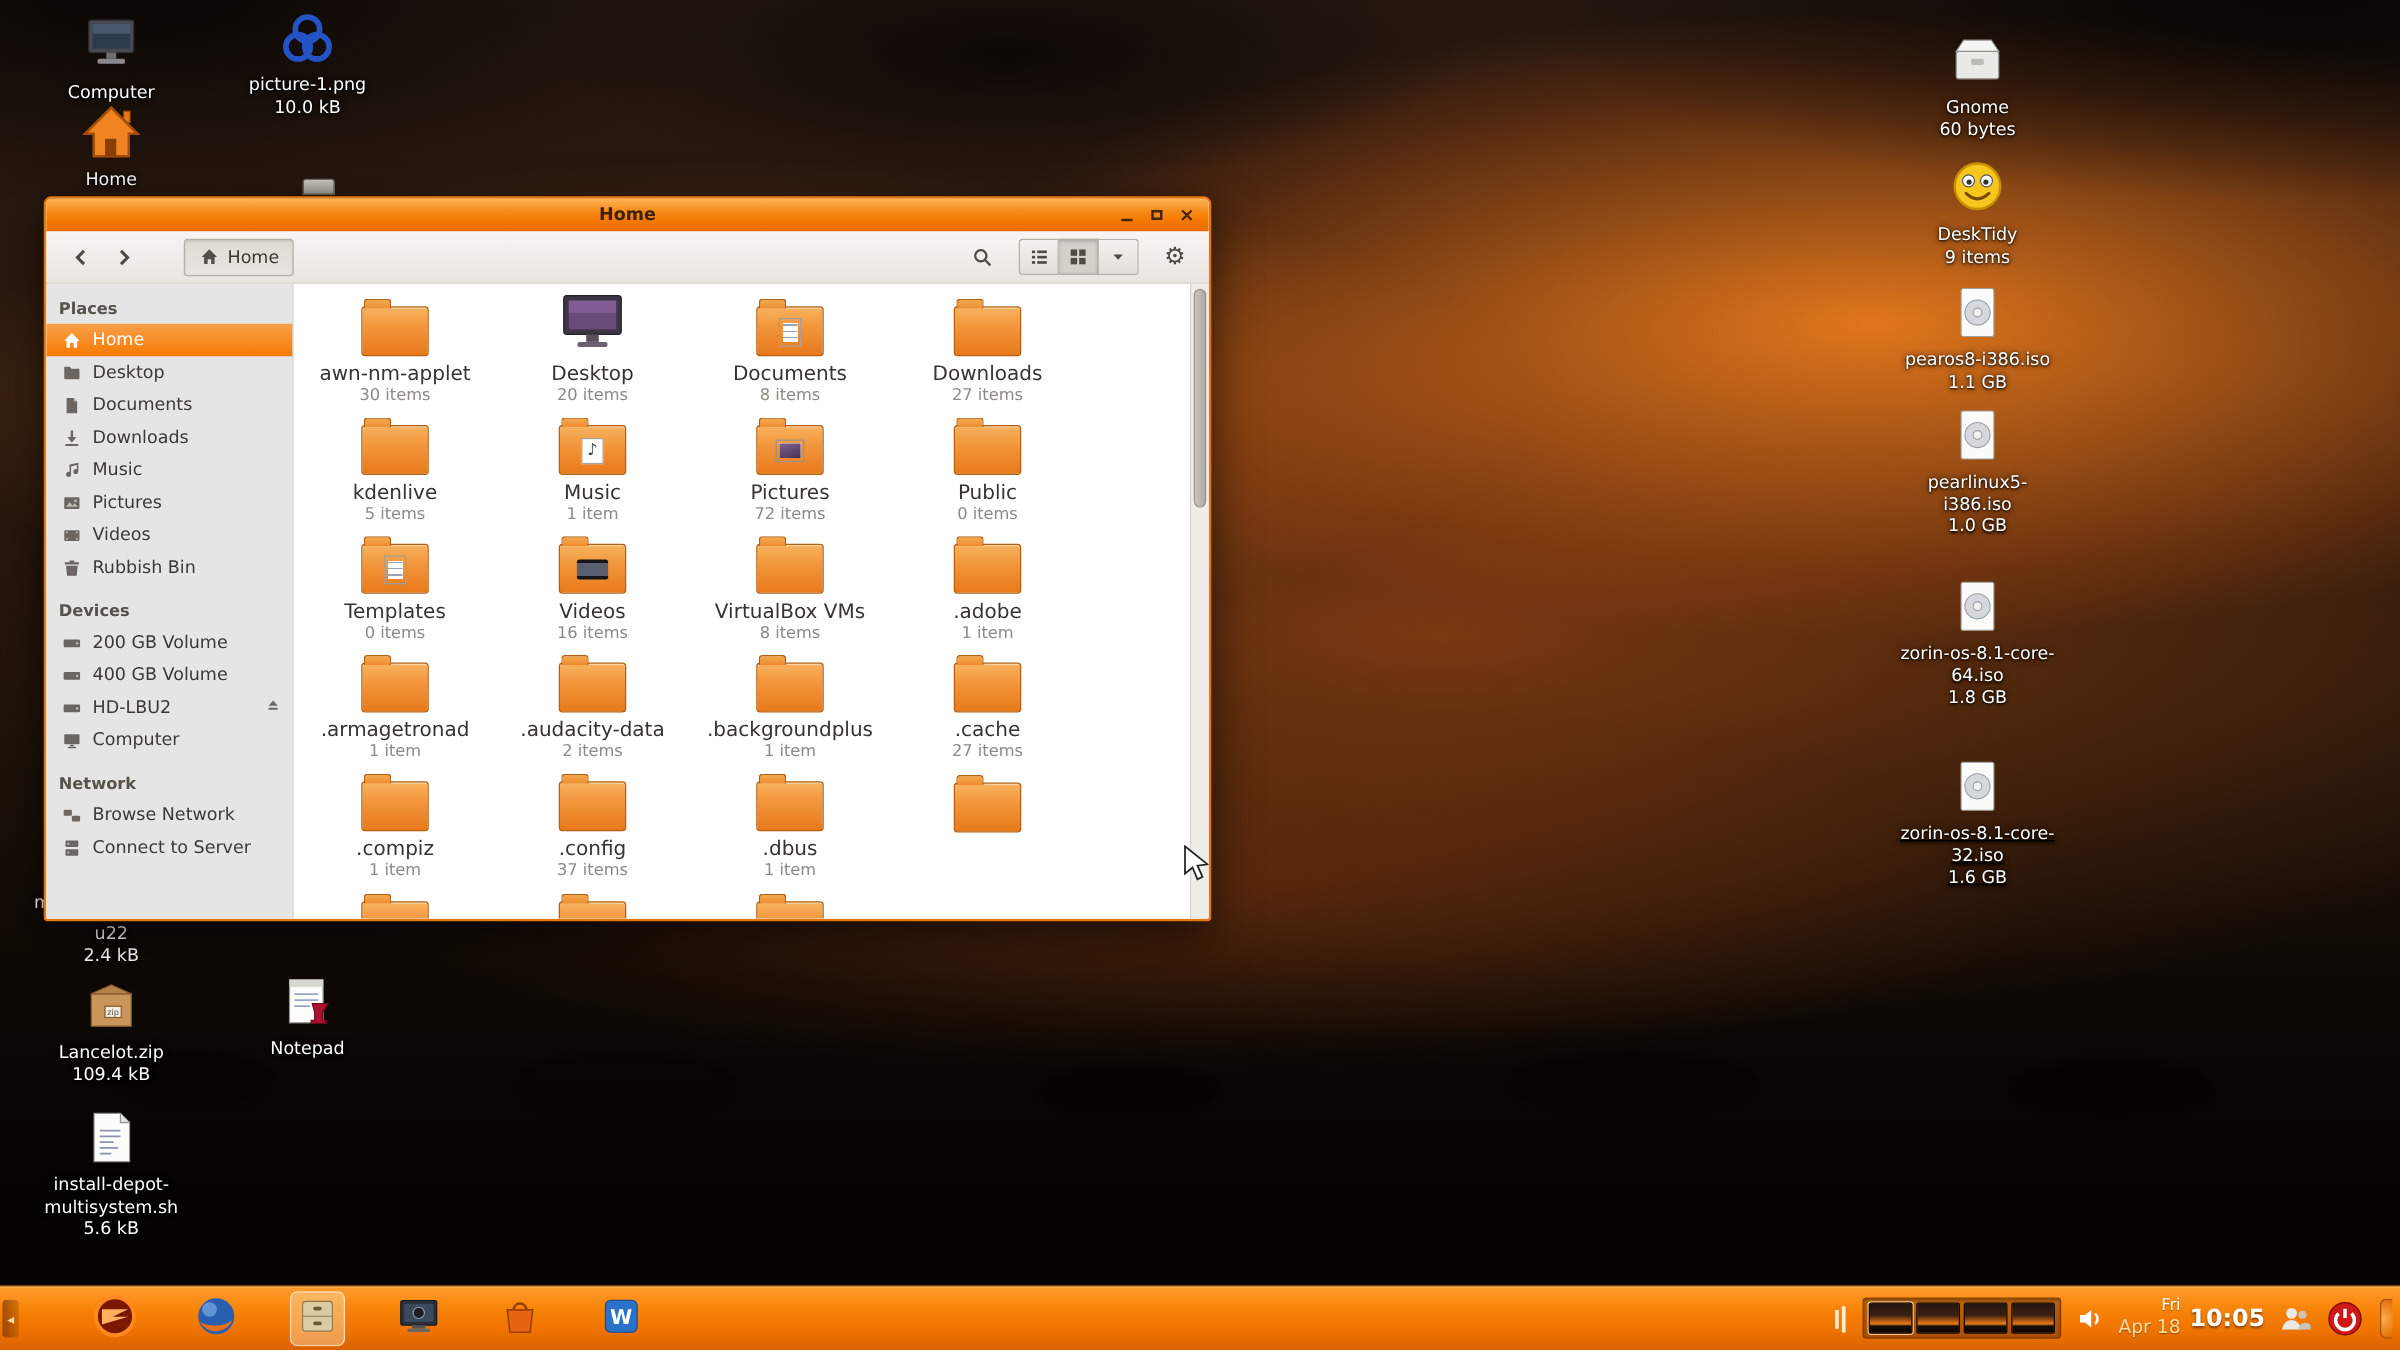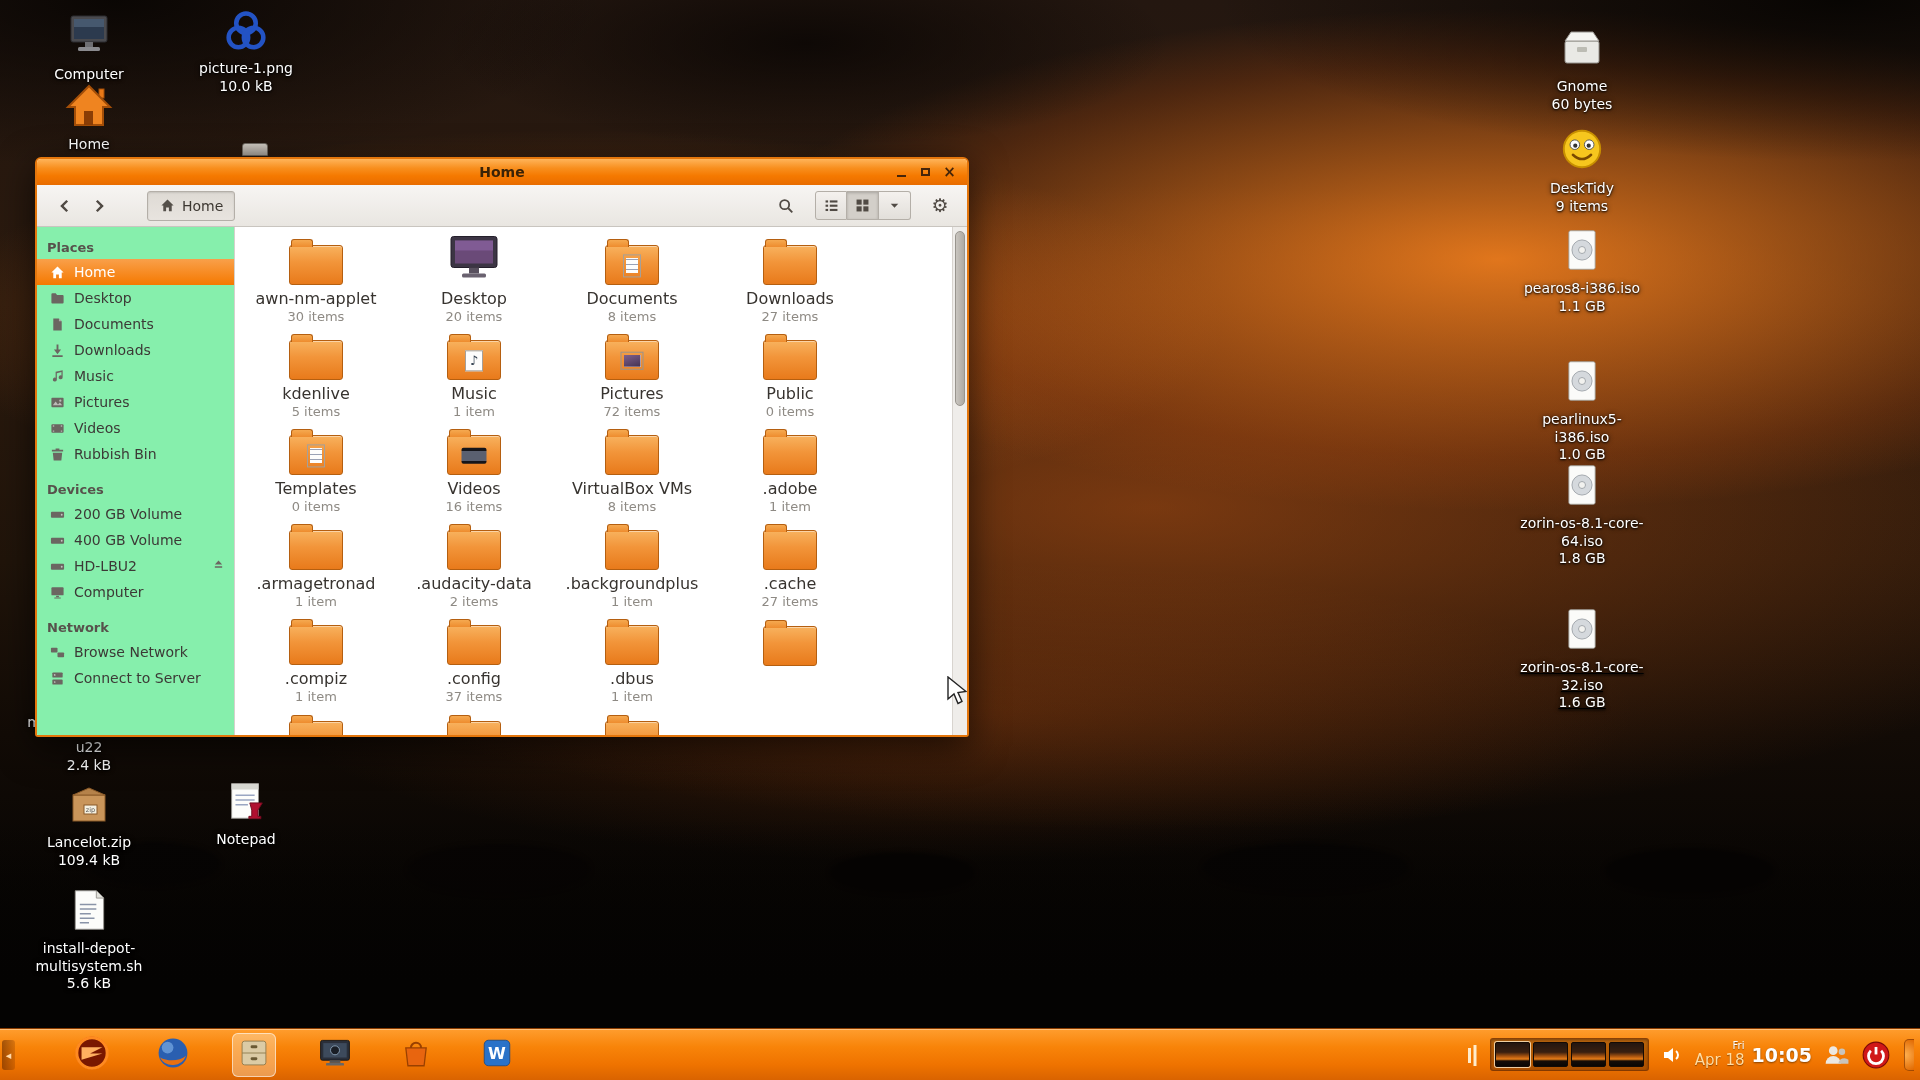--- a/index.html
+++ b/index.html
@@ -61,21 +61,21 @@
   .tb-right { margin-left: auto; display: flex; align-items: center; gap: 14px; }
   .seg { display: flex; }
   .seg .tbtn { width: 32px; height: 29px; border: 1px solid #b4afa8; border-left: none;
     background: linear-gradient(#f4f1ee, #e2dfda); border-radius: 0; }
   .seg .tbtn:first-child { border-left: 1px solid #b4afa8; border-radius: 3px 0 0 3px; }
   .seg .tbtn:last-child { border-radius: 0 3px 3px 0; }
   .seg .tbtn.pressed { background: #d3cfc9; box-shadow: inset 0 1px 3px rgba(0,0,0,.2); }
   .gear-glyph { font-size: 19px; line-height: 1; }
 
   .win-body { display: flex; height: calc(100% - 68px); }
-  .sidebar { width: 198px; background: #86efac; border-right: 1px solid #d5d1cc; padding-top: 8px; overflow: hidden; }
+  .sidebar { width: 198px; background: #e5e5e5; border-right: 1px solid #d5d1cc; padding-top: 8px; overflow: hidden; }
   .sb-header { font-size: 13px; font-weight: bold; color: #57524c; padding: 5px 10px 4px; }
   .sb-header + .sb-header, .sb-gap { margin-top: 10px; }
   .sb-item { height: 26px; display: flex; align-items: center; gap: 8px; padding-left: 12px; font-size: 14px; color: #3c3936; cursor: default; }
   .sb-ic { width: 17px; display: flex; justify-content: center; color: #6b6661; }
   .sb-item.sel { background: linear-gradient(#f9a04a, #f57900); color: #fff; }
   .sb-item.sel .sb-ic { color: #fff; }
   .sb-eject { margin-left: auto; margin-right: 9px; color: #6b6661; }
 
   .content { flex: 1; position: relative; background: #fff; overflow: hidden; }
   .file-grid { display: grid; grid-template-columns: repeat(4, 158px); grid-auto-rows: 95px; padding: 2px 0 0 2px; }
@@ -116,21 +116,21 @@
   .tb-launcher { width: 44px; height: 44px; display: flex; align-items: center; justify-content: center; border-radius: 6px; }
   .tb-launcher.active { background: rgba(255,240,210,.38); box-shadow: inset 0 0 0 1px rgba(255,255,255,.55); }
   .tb-tray { position: absolute; right: 6px; top: 0; height: 100%; display: flex; align-items: center; gap: 11px; }
   .ws-switcher { display: flex; gap: 3px; padding: 3px 4px; background: rgba(60,25,0,.35);
     border: 1px solid rgba(110,45,0,.65); border-radius: 3px; box-shadow: inset 0 1px 3px rgba(0,0,0,.35); }
   .ws-thumb { width: 35px; height: 25px; border: 1px solid #140a04; border-radius: 2px;
     background: linear-gradient(180deg, #241610 0%, #3a2010 40%, #b55a10 60%, #e87e18 70%, #160d07 78%, #0a0604 100%); }
   .ws-thumb.current { box-shadow: 0 0 0 1px rgba(255,235,200,.8); }
   .clock { display: flex; align-items: center; gap: 7px; }
   .clock-col { display: flex; flex-direction: column; align-items: flex-end; line-height: 1.15; }
-  .clock-day { font-size: 10px; color: #fff; text-shadow: 0 1px 1px rgba(0,0,0,.4); }
+  .clock-day { font-size: 13px; color: #fff; text-shadow: 0 1px 1px rgba(0,0,0,.4); }
   .clock-date { font-size: 15px; color: #ffdca2; text-shadow: 0 1px 1px rgba(0,0,0,.4); }
   .clock-time { font-size: 19px; font-weight: bold; color: #fff; text-shadow: 0 1px 2px rgba(0,0,0,.45); }
   .tray-ic { display: flex; align-items: center; justify-content: center; }
   .edge-sliver { width: 10px; height: 32px; border-radius: 5px 0 0 5px; margin-left: 2px;
     background: radial-gradient(circle at 0 50%, #ffb050, #e06800); border: 1px solid rgba(120,50,0,.6); border-right: none; }
 
   #cursor { position: absolute; left: 945px; top: 676px; z-index: 30; pointer-events: none; }
 </style>
 </head>
 <body>
@@ -236,21 +236,21 @@
         <div class="dimg">
           <svg width="42" height="48" viewBox="0 0 48 52">
             <rect x="9" y="4" width="30" height="44" rx="2" fill="#fbfbf9" stroke="#a0a09a"></rect>
             <circle cx="24" cy="26" r="11.5" fill="#d5d9dd" stroke="#9aa0a6"></circle>
             <circle cx="24" cy="26" r="4" fill="#f2f2ef" stroke="#9aa0a6"></circle>
           </svg>
         </div>
         <div class="dlabel">pearos8-i386.iso</div>
         <div class="dlabel">1.1 GB</div>
       </div>
-      <div class="dicon" style="left: 1520px; top: 357px;">
+      <div class="dicon" style="left: 1520px; top: 324px;">
         <div class="dimg">
           <svg width="42" height="48" viewBox="0 0 48 52">
             <rect x="9" y="4" width="30" height="44" rx="2" fill="#fbfbf9" stroke="#a0a09a"></rect>
             <circle cx="24" cy="26" r="11.5" fill="#d5d9dd" stroke="#9aa0a6"></circle>
             <circle cx="24" cy="26" r="4" fill="#f2f2ef" stroke="#9aa0a6"></circle>
           </svg>
         </div>
         <div class="dlabel">pearlinux5-i386.iso</div>
         <div class="dlabel">1.0 GB</div>
       </div>

